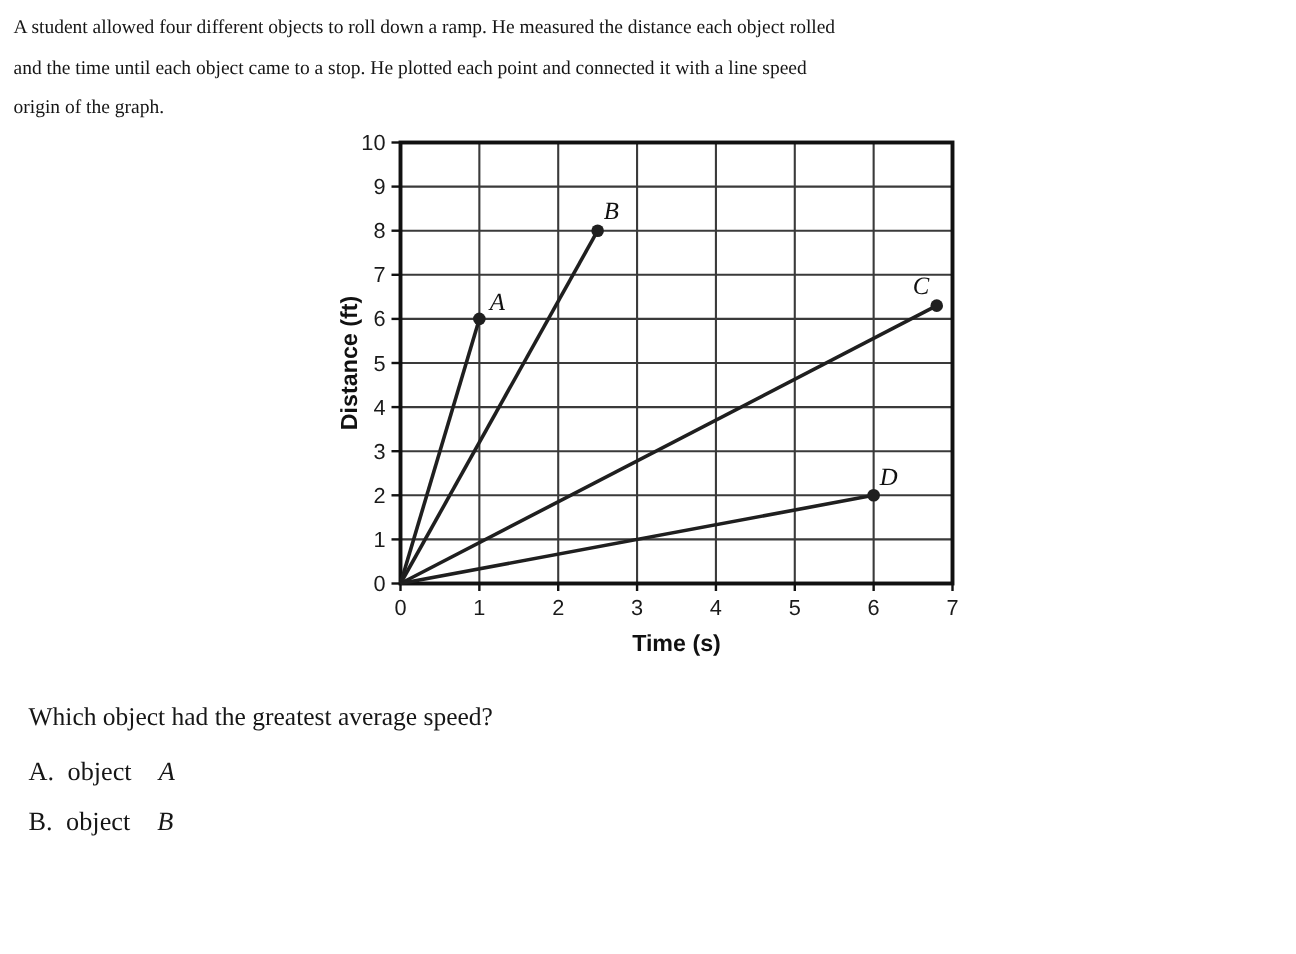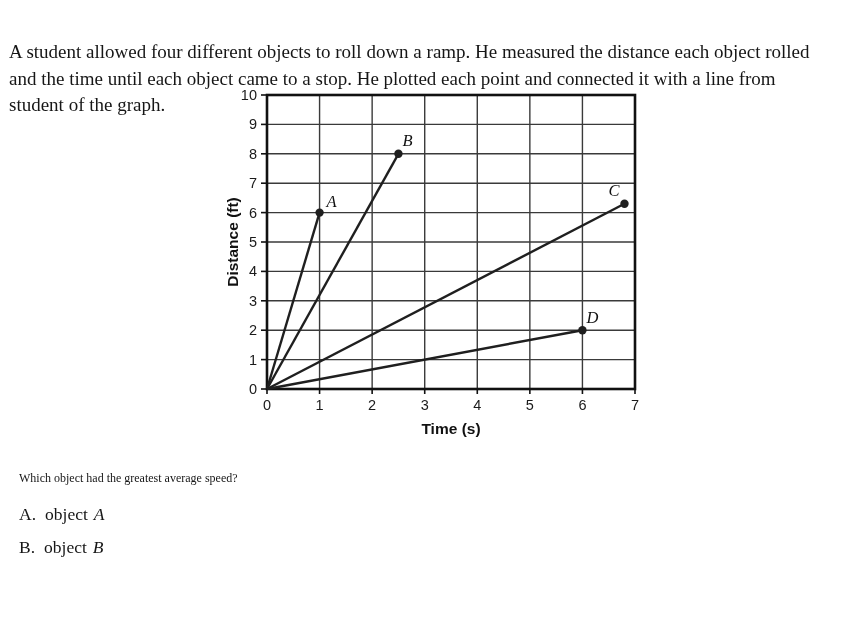--- a/index.html
+++ b/index.html
@@ -9,23 +9,22 @@
     height: 636px;
     background: #ffffff;
     overflow: hidden;
     font-family: "Liberation Serif", serif;
     color: #161616;
   }
   .intro {
     position: absolute;
     left: 9px;
     top: 5px;
-    font-size: 19px;
+    font-size: 13px;
     line-height: 26.5px;
-    margin-top: 34px;
   }
   .intro .line { white-space: nowrap; }
   .graph-figure {
     position: absolute;
     left: 222px;
     top: 86px;
     margin: 0;
   }
   .tick {
     font-family: "Liberation Sans", sans-serif;
@@ -41,45 +40,45 @@
   .point-label {
     font-family: "Liberation Serif", serif;
     font-style: italic;
     font-size: 16.5px;
     fill: #111111;
   }
   .question {
     position: absolute;
     left: 19px;
     top: 466px;
-    font-size: 12px;
+    font-size: 17px;
     line-height: 24px;
     white-space: nowrap;
   }
   .options {
     position: absolute;
     left: 19px;
     top: 502px;
     font-size: 17.5px;
     line-height: 24px;
   }
   .option { height: 33px; white-space: nowrap; }
   .opt-prefix { margin-right: 9px; }
-  .opt-word { margin-right: 6px; }
+  .opt-word { margin-right: 18px; }
   .opt-letter { font-style: italic; }
 </style>
 </head>
 <body>
 
 <div class="page">
 
   <div class="intro">
     <div class="line">A student allowed four different objects to roll down a ramp. He measured the distance each object rolled</div>
-    <div class="line">and the time until each object came to a stop. He plotted each point and connected it with a line from</div>
-    <div class="line">student of the graph.</div>
+    <div class="line">and the time until each object came to a stop. He plotted each point and connected it with a line speed</div>
+    <div class="line">origin of the graph.</div>
   </div>
 
   <figure class="graph-figure">
     <svg width="436" height="364" viewBox="0 0 436 364">
         <line x1="97.57142857142857" y1="9" x2="97.57142857142857" y2="303" stroke="#3a3a3a" stroke-width="1.4"></line>
         <line x1="150.14285714285714" y1="9" x2="150.14285714285714" y2="303" stroke="#3a3a3a" stroke-width="1.4"></line>
         <line x1="202.7142857142857" y1="9" x2="202.7142857142857" y2="303" stroke="#3a3a3a" stroke-width="1.4"></line>
         <line x1="255.28571428571428" y1="9" x2="255.28571428571428" y2="303" stroke="#3a3a3a" stroke-width="1.4"></line>
         <line x1="307.8571428571429" y1="9" x2="307.8571428571429" y2="303" stroke="#3a3a3a" stroke-width="1.4"></line>
         <line x1="360.4285714285714" y1="9" x2="360.4285714285714" y2="303" stroke="#3a3a3a" stroke-width="1.4"></line>

